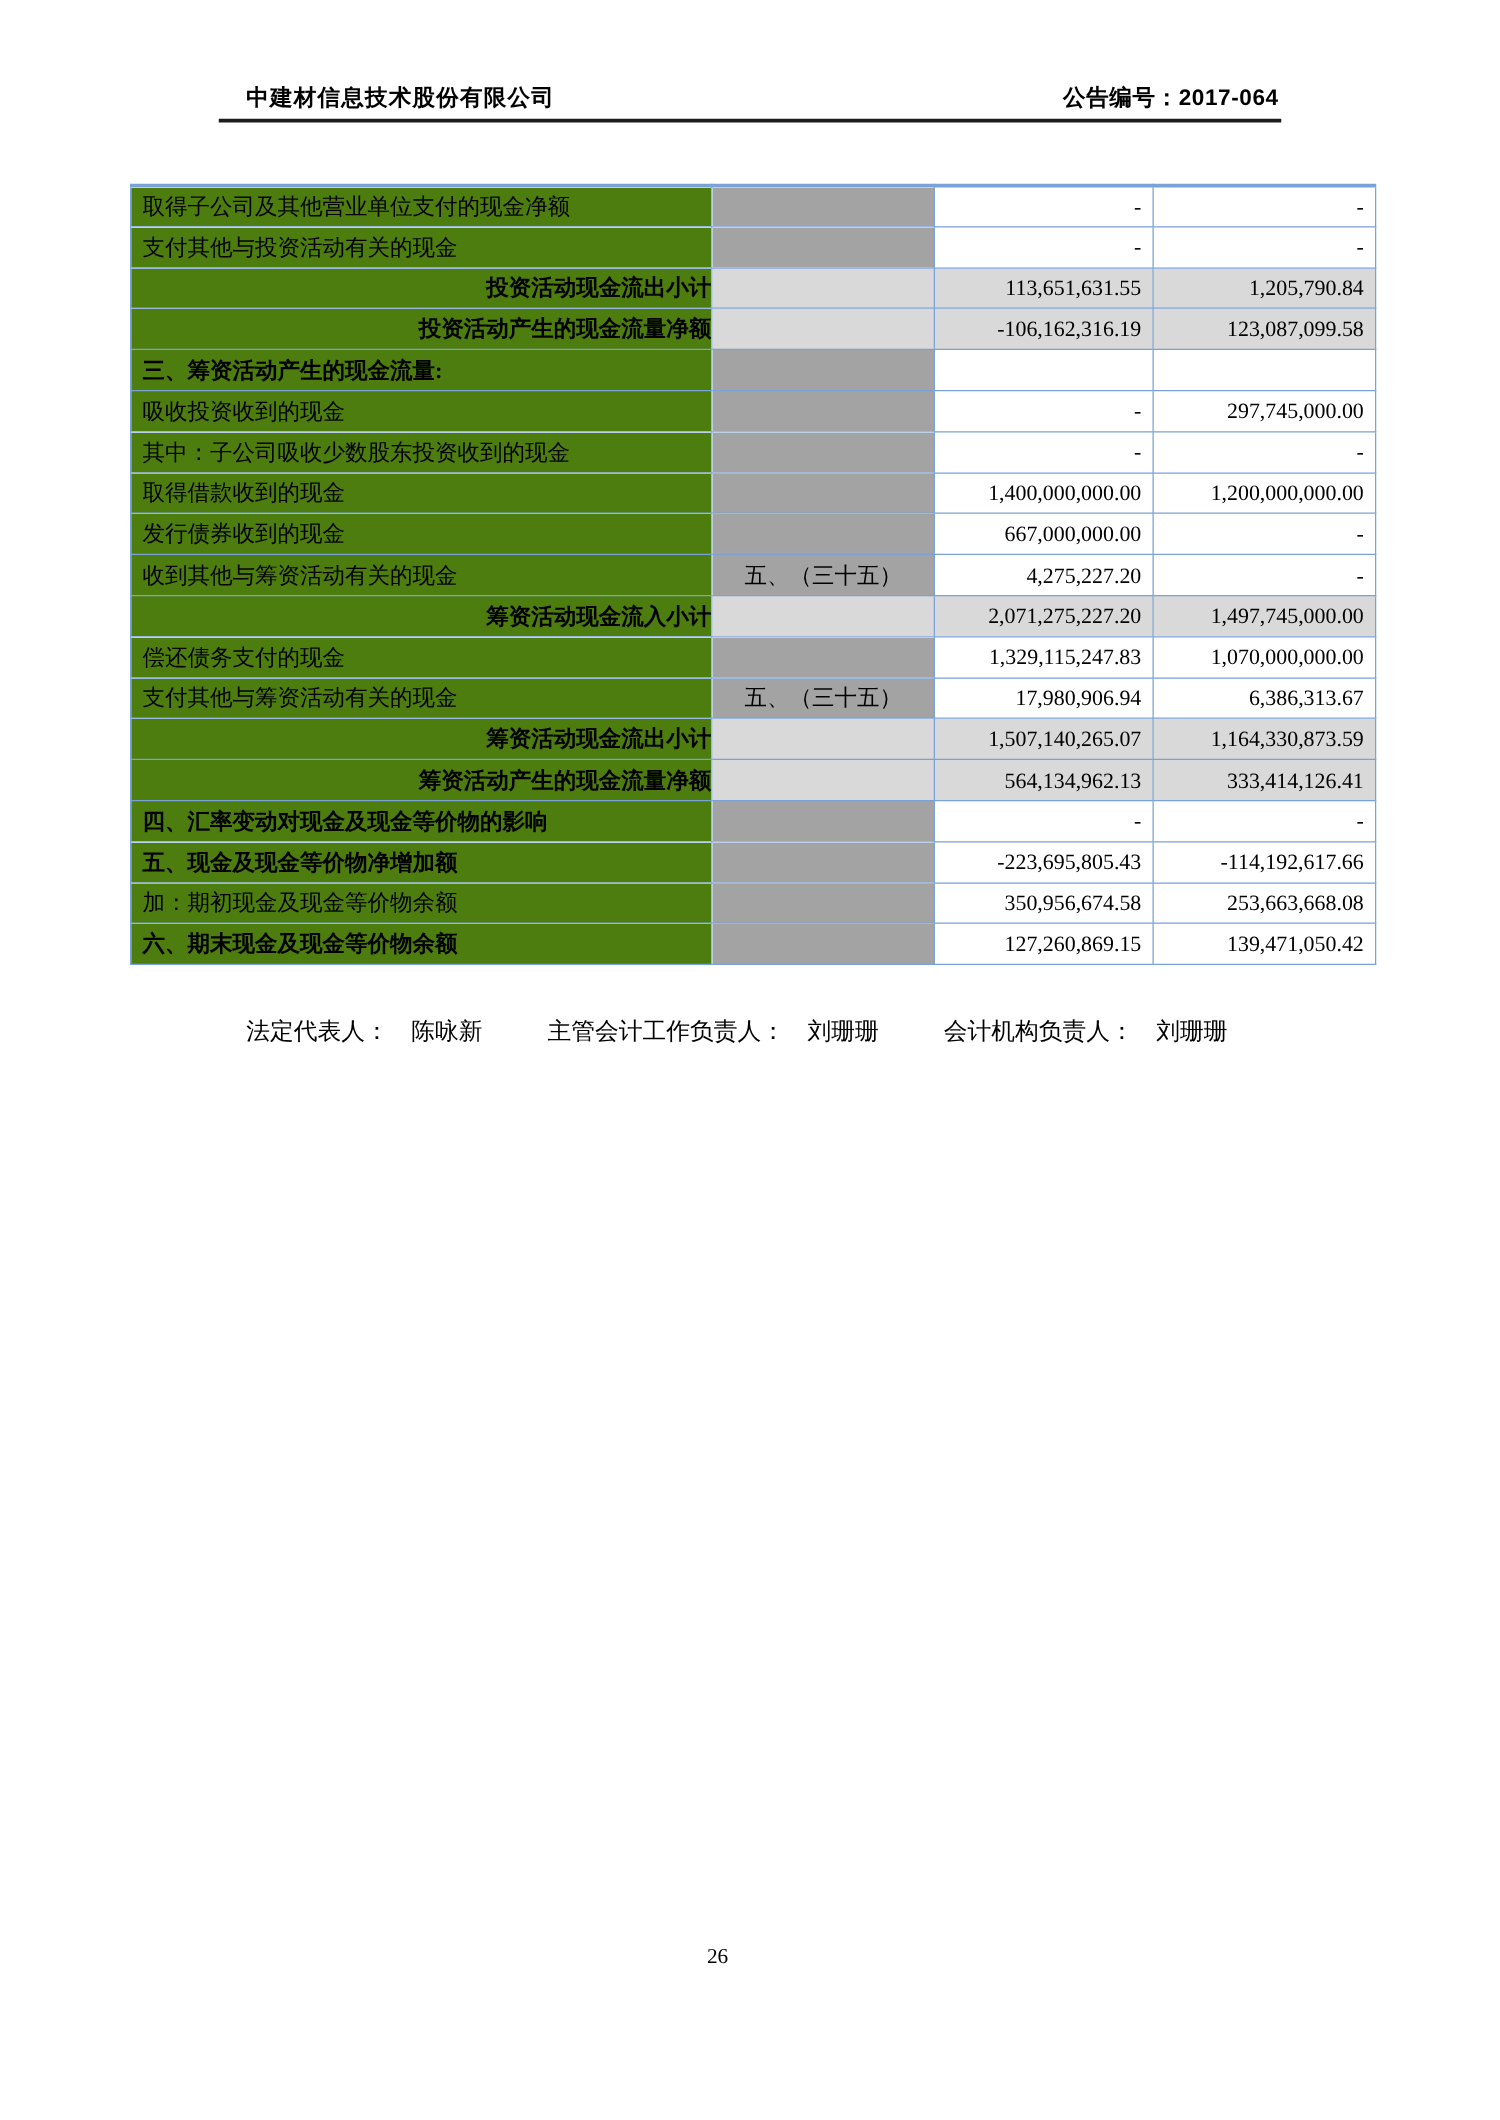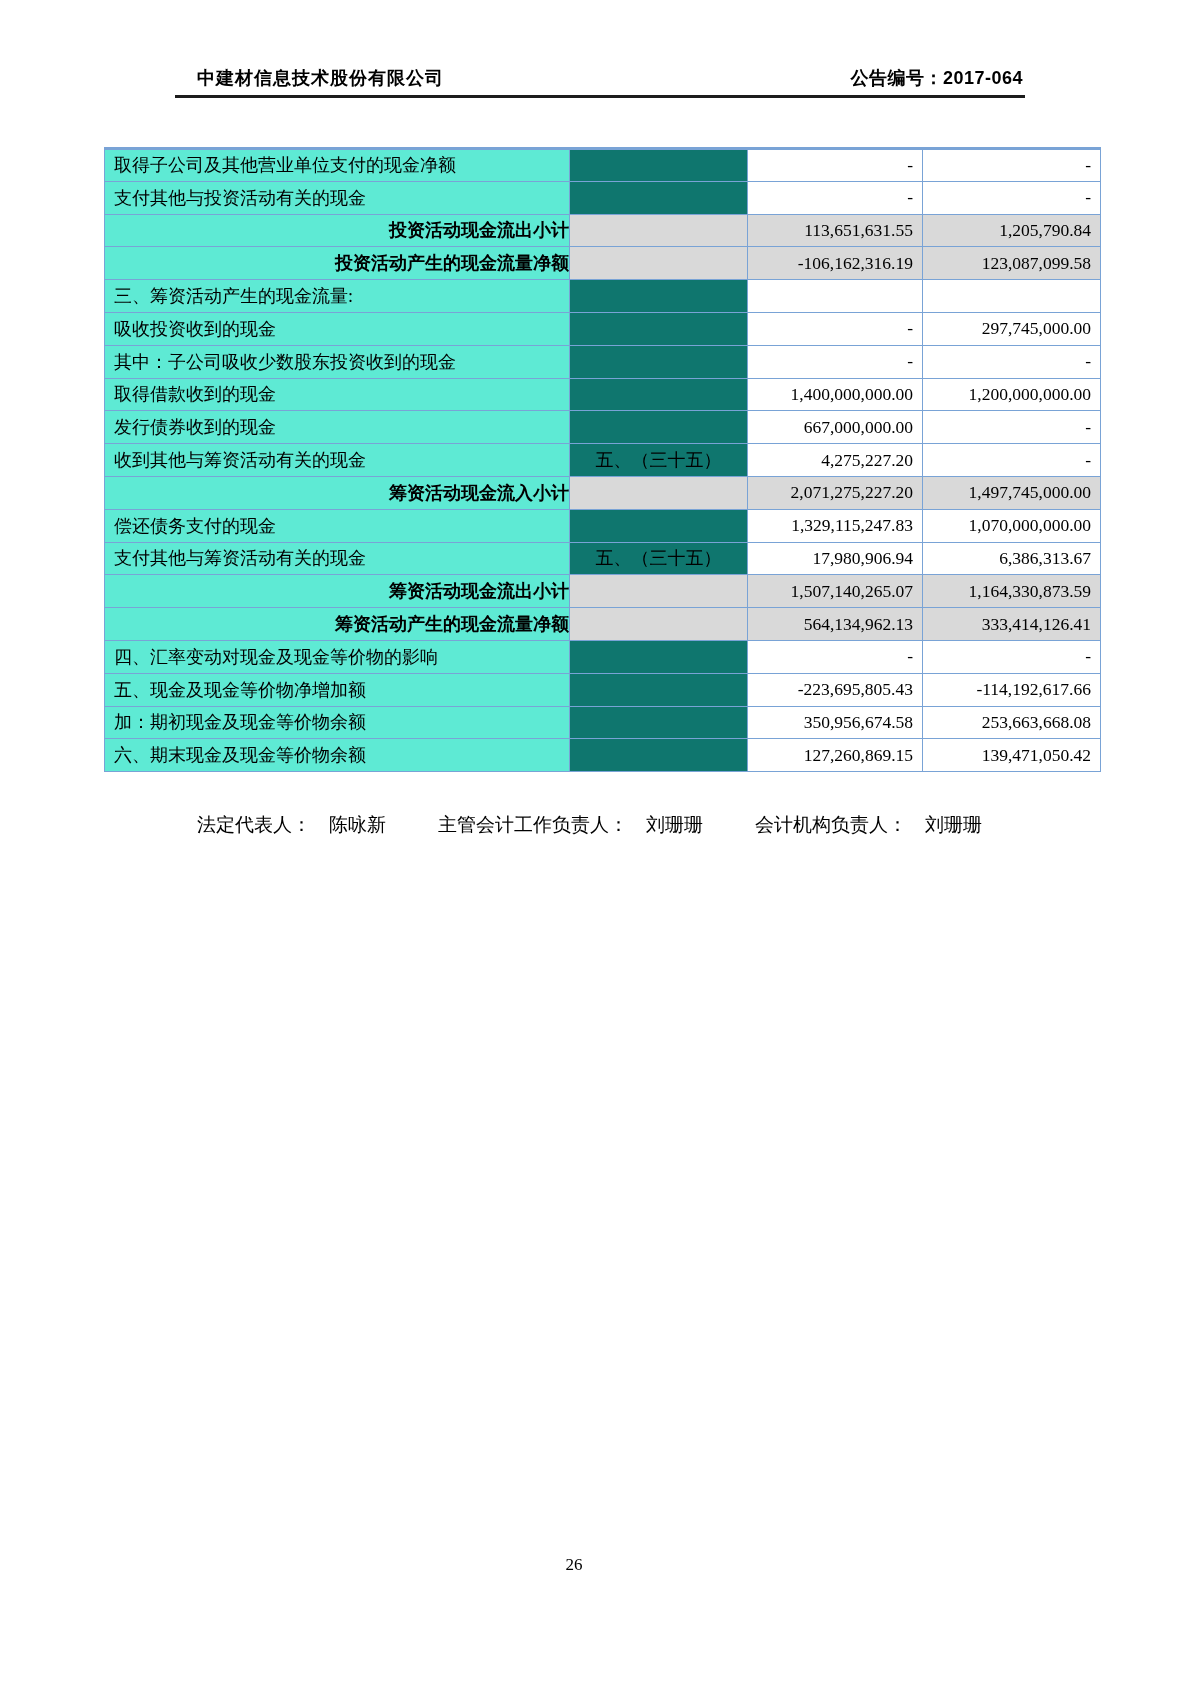--- a/index.html
+++ b/index.html
@@ -54,32 +54,32 @@
     border: 1.5px solid #79a3d6;
     height: 32.8px;
     vertical-align: middle;
     overflow: hidden;
     white-space: nowrap;
   }
   .cash-table { border: 1.5px solid #79a3d6; border-top: 3px solid #79a3d6; }
   .c-label {
     text-align: left;
     padding-left: 9px;
-    background: #5eead4;
-  }
-  .c-note { text-align: center; background: #0f766e; }
+    background: #4d7c0f;
+  }
+  .c-note { text-align: center; background: #a3a3a3; }
   .c-num {
     text-align: right;
     padding-right: 9px;
     background: #ffffff;
     font-size: 17.5px;
   }
   tr.subtotal .c-label { text-align: right; padding-left: 0; font-weight: bold; }
   tr.subtotal .c-note, tr.subtotal .c-num { background: #d9d9d9; }
-  tr.section .c-label { font-weight: normal; }
+  tr.section .c-label { font-weight: bold; }
   
   .signature {
     position: absolute;
     left: 181px;
     top: 812px;
     width: 860px;
     display: flex;
     align-items: baseline;
     font-size: 19px;
     white-space: nowrap;

